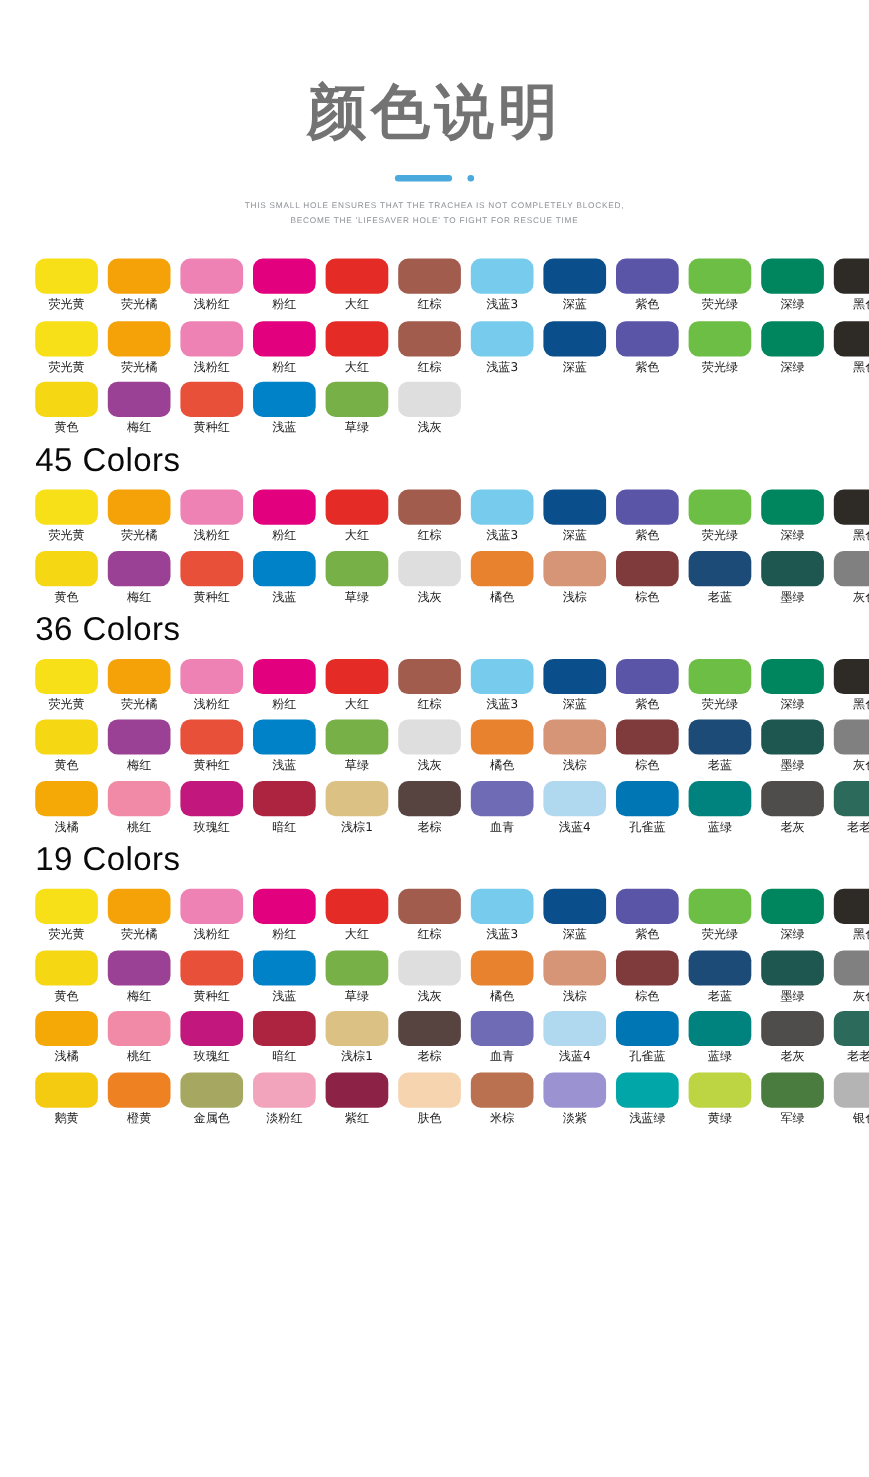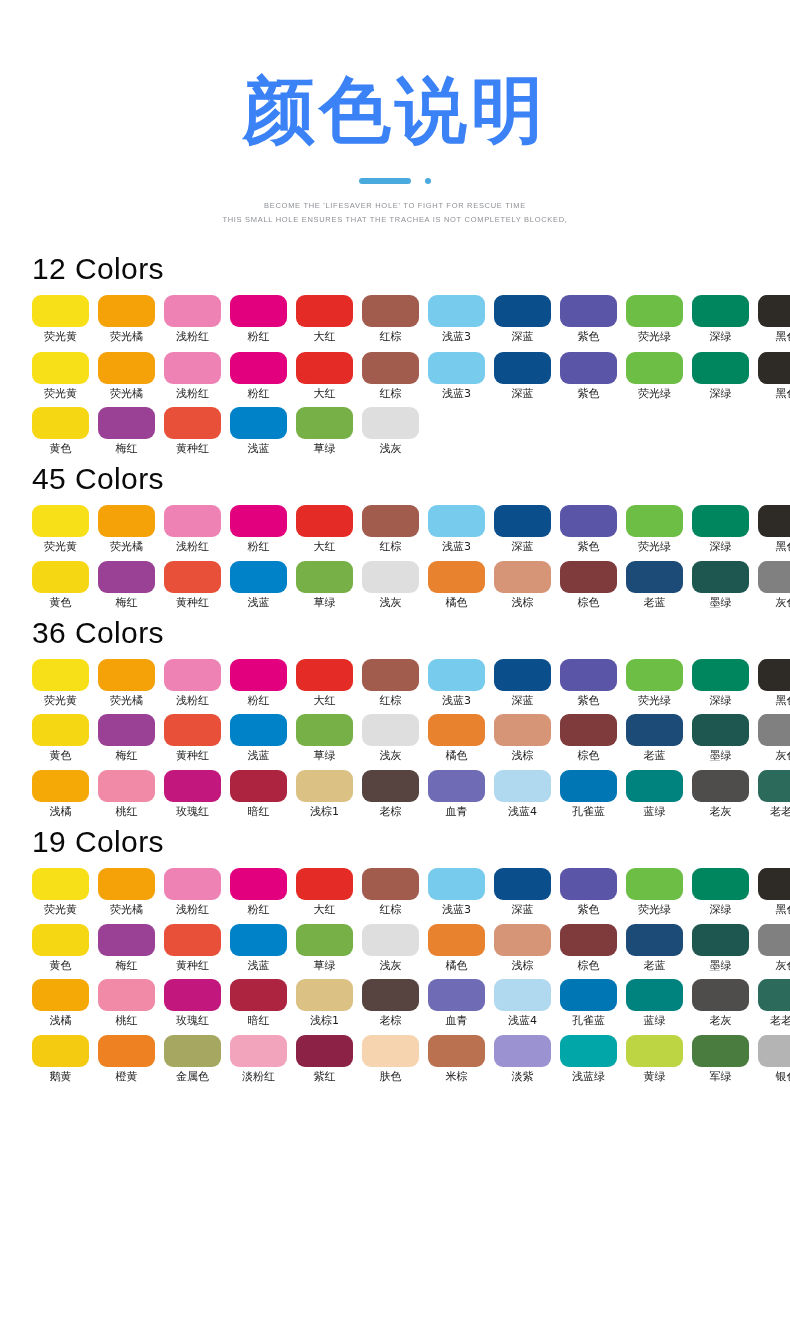--- a/index.html
+++ b/index.html
@@ -15,25 +15,25 @@
     font-family: "Liberation Sans", "DejaVu Sans", sans-serif;
     -webkit-font-smoothing: antialiased;
   }
 
   
   .hero {
     padding-top: 74px;
     text-align: center;
   }
   .hero-title {
-    font-family: Liberation Serif, serif;
-    font-size: 72px;
+    font-family: Liberation Sans, sans-serif;
+    font-size: 54px;
     font-weight: 700;
     letter-spacing: 4px;
-    color: #3b82f6;
+    color: #737373;
     line-height: 1.05;
     margin: 0;
   }
   .hero-rule {
     margin: 26px auto 0;
     width: 72px;
     height: 10px;
     position: relative;
   }
   .hero-rule .bar {
@@ -117,28 +117,27 @@
 
 <div class="hero">
   <h1 class="hero-title">颜色说明</h1>
 
   <div class="hero-rule">
     <span class="bar"></span>
     <span class="dot"></span>
   </div>
 
   <div class="hero-sub">
+    <div>THIS SMALL HOLE ENSURES THAT THE TRACHEA IS NOT COMPLETELY BLOCKED,</div>
     <div>BECOME THE 'LIFESAVER HOLE' TO FIGHT FOR RESCUE TIME</div>
-    <div>THIS SMALL HOLE ENSURES THAT THE TRACHEA IS NOT COMPLETELY BLOCKED,</div>
   </div>
 </div>
 
 <div class="groups" id="groups">
     <section class="group">
-      <h2 class="group-title">12 Colors</h2>
       <div class="swatch-row">
         <div class="swatch">
           <span class="swatch-chip" style="background: rgb(247, 224, 23);"></span>
           <span class="swatch-label">荧光黄</span>
         </div>
         <div class="swatch">
           <span class="swatch-chip" style="background: rgb(245, 162, 9);"></span>
           <span class="swatch-label">荧光橘</span>
         </div>
         <div class="swatch">

